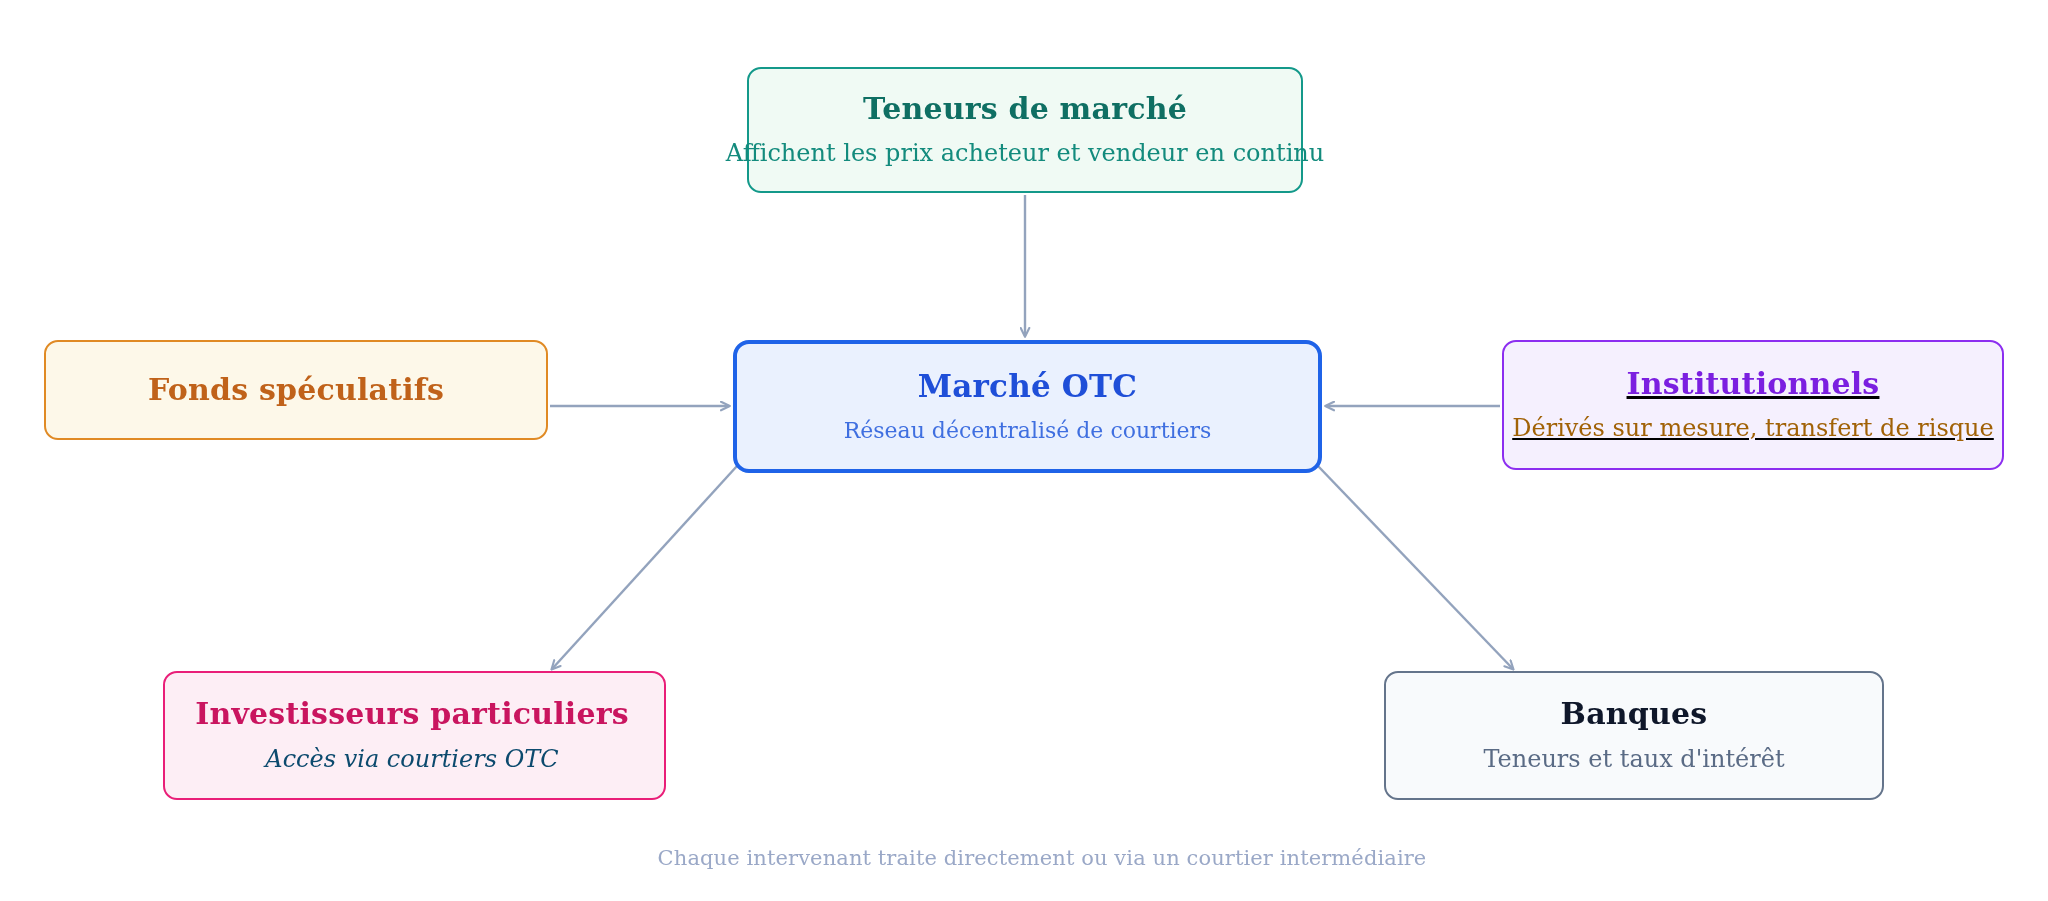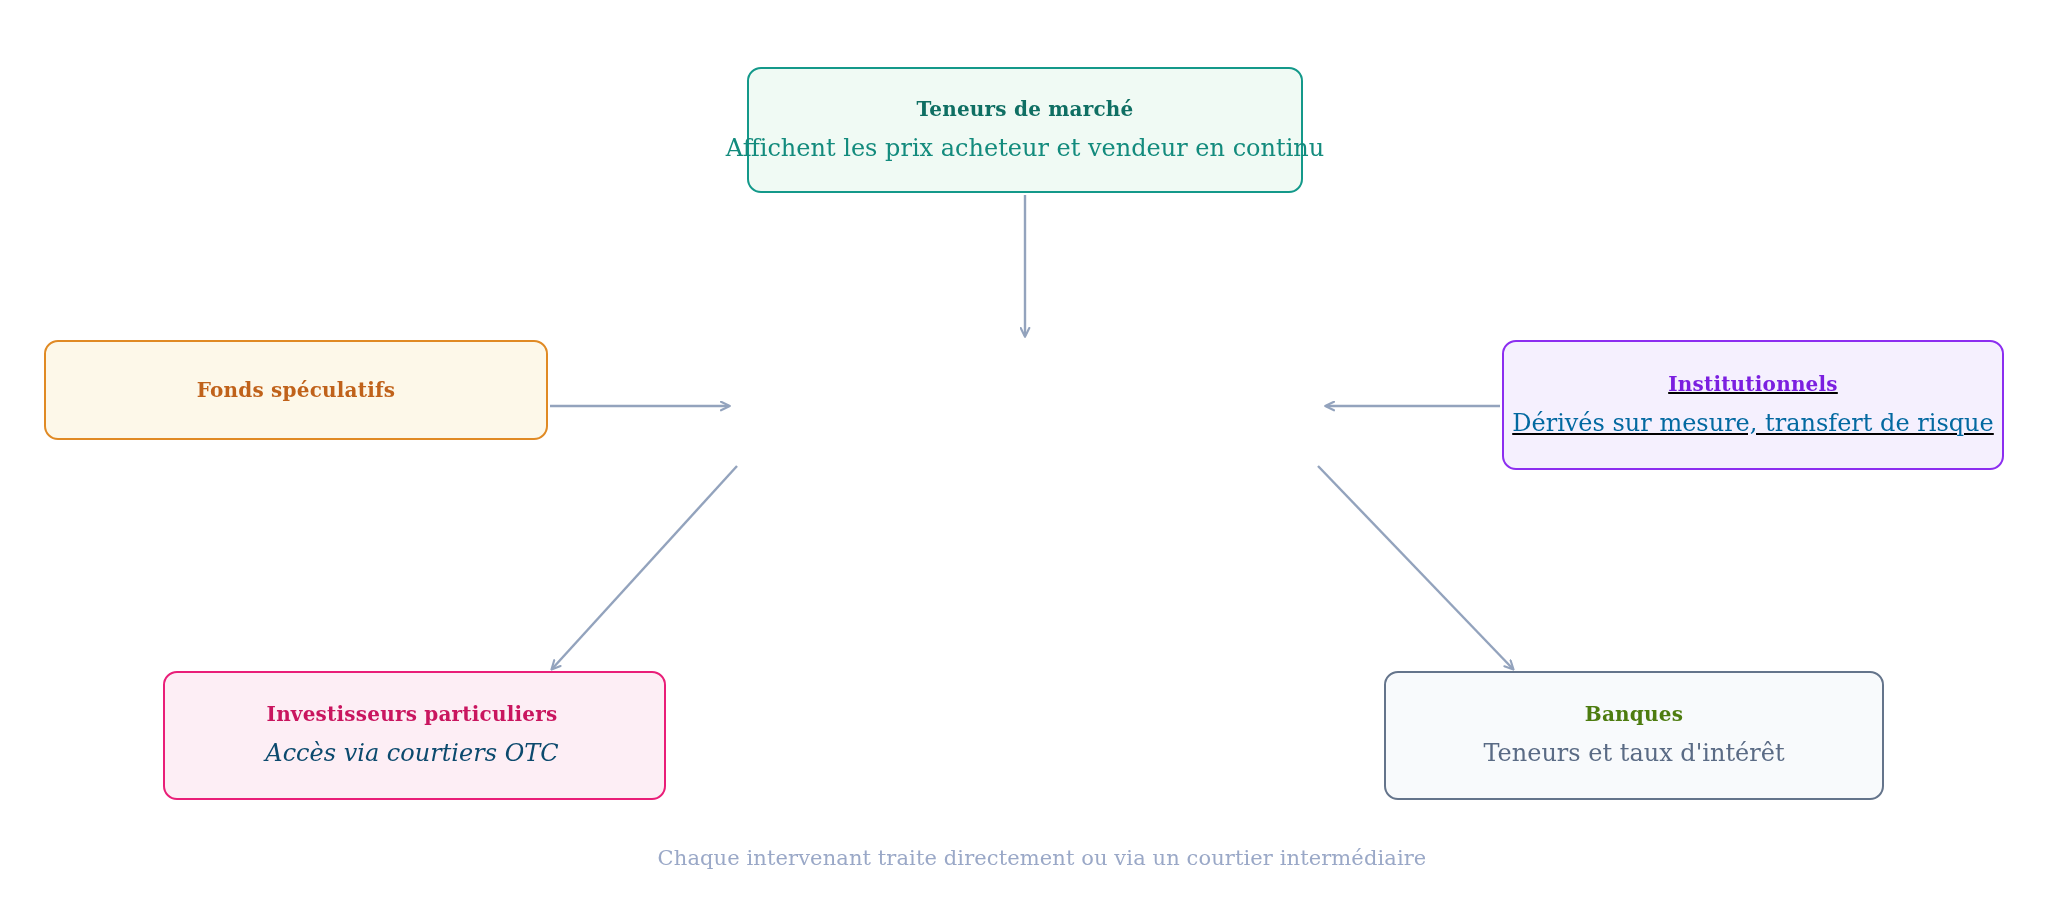--- a/index.html
+++ b/index.html
@@ -64,21 +64,21 @@
 
   
   .node.central {
     border-width: 4px;
     border-radius: 16px;
   }
   .node.central .title { font-size: 31px; }
   .node.central .subtitle { font-size: 22px; margin-top: 13px; }
 
   
-  .node.satellite .title { font-size: 20px; }
+  .node.satellite .title { font-size: 30px; }
   .node.satellite .subtitle { font-size: 24px; margin-top: 13px; }
 
   
   #node-market-makers { left: 747px; top: 67px;  width: 556px; height: 126px; }
   #node-otc-market    { left: 733px; top: 340px; width: 589px; height: 133px; }
   #node-hedge-funds   { left: 44px;  top: 340px; width: 504px; height: 100px; }
   #node-institutional { left: 1502px;top: 340px; width: 502px; height: 130px; }
   #node-retail        { left: 163px; top: 671px; width: 503px; height: 129px; }
   #node-banks         { left: 1384px;top: 671px; width: 500px; height: 129px; }
 
@@ -116,35 +116,39 @@
     <line x1="737" y1="466" x2="552" y2="669" stroke="#93a3bd" stroke-width="2.4" marker-end="url(#arrowhead)"></line>
 
     <line x1="1318" y1="466" x2="1513" y2="669" stroke="#93a3bd" stroke-width="2.4" marker-end="url(#arrowhead)"></line>
   </svg>
 
   <div class="node satellite" id="node-market-makers" style="border-color:#13998a;background:#f0faf4;">
     <div class="title" style="color:#0f6f63;">Teneurs de marché</div>
     <div class="subtitle" style="color:#138b7d;">Affichent les prix acheteur et vendeur en continu</div>
   </div>
 
+  <div class="node central" id="node-otc-market" style="border-color:#1f63e8;background:#eaf1fe;">
+    <div class="title" style="color:#1f4fd8;">Marché OTC</div>
+    <div class="subtitle" style="color:#3f6fe0;">Réseau décentralisé de courtiers</div>
+  </div>
 
   <div class="node satellite" id="node-hedge-funds" style="border-color:#e08a24;background:#fdf8e9;">
     <div class="title" style="color:#c0621a;">Fonds spéculatifs</div>
   </div>
 
   <div class="node satellite" id="node-institutional" style="border-color:#8c2ef0;background:#f5f0fe;text-decoration:underline;">
     <div class="title" style="color:#7b1fe0;">Institutionnels</div>
-    <div class="subtitle" style="color:#0369a1;">Dérivés sur mesure, transfert de risque</div>
+    <div class="subtitle" style="color:#a16207;">Dérivés sur mesure, transfert de risque</div>
   </div>
 
   <div class="node satellite" id="node-retail" style="border-color:#e91e78;background:#fdeef5;padding-left:13px;">
     <div class="title" style="color:#c9155f;">Investisseurs particuliers</div>
     <div class="subtitle" style="color:#0c4a6e;font-style:italic;">Accès via courtiers OTC</div>
   </div>
 
   <div class="node satellite" id="node-banks" style="border-color:#64748b;background:#f8fafc;">
-    <div class="title" style="color:#4d7c0f;">Banques</div>
+    <div class="title" style="color:#0f172a;">Banques</div>
     <div class="subtitle" style="color:#5a6b85;">Teneurs et taux d'intérêt</div>
   </div>
 
   <div id="caption" style="color:#9aa8c7;margin-left:18px;">Chaque intervenant traite directement ou via un courtier intermédiaire</div>
 
 </div>
 
 </body></html>

